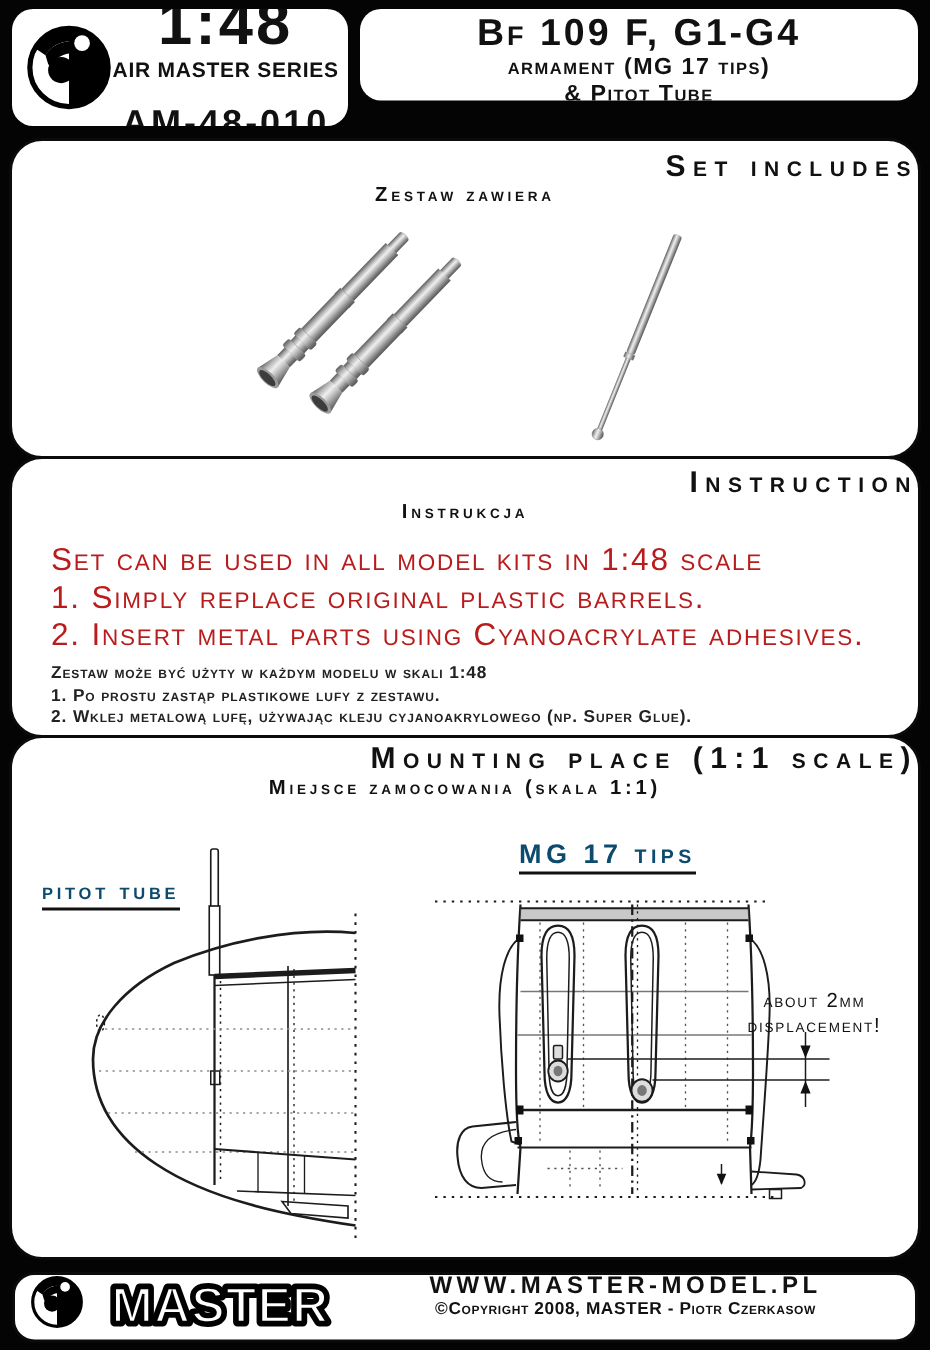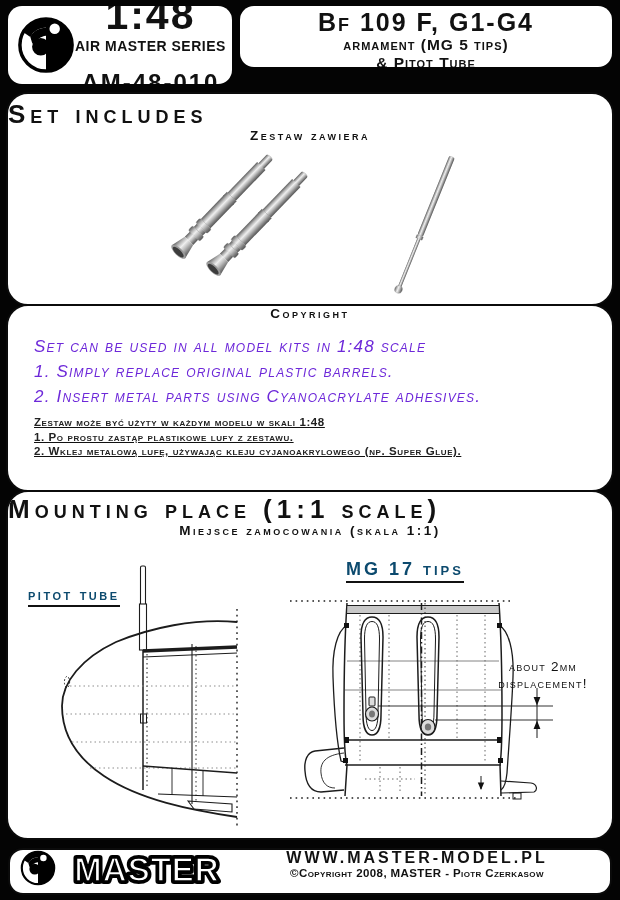--- a/index.html
+++ b/index.html
@@ -27,31 +27,31 @@
   .prod-t1 { font-size: 25px; font-weight: bold; letter-spacing: 2px; font-variant: small-caps; }
   .prod-t2 { font-size: 15.5px; font-weight: bold; letter-spacing: 1px; font-variant: small-caps; margin-top: 2px; }
   .hdr-rule { width: 280px; height: 0; border-top: 2px solid #111; margin: 4px auto 3px auto; }
   .prod-t3 { font-size: 12px; font-weight: bold; letter-spacing: 1.5px; font-variant: small-caps; }
 
   
   .p1 { left: 6px; top: 92px;  width: 608px; height: 214px; border-radius: 22px; }
   .p2 { left: 6px; top: 304px; width: 608px; height: 188px; border-radius: 22px; }
   .p3 { left: 6px; top: 490px; width: 608px; height: 350px; border-radius: 22px; }
 
-  .sec-title { font-size: 26px; font-weight: bold; letter-spacing: 5px; text-align: left; font-variant: small-caps; line-height: 1.05; }
+  .sec-title { font-size: 20px; font-weight: bold; letter-spacing: 5px; text-align: right; font-variant: small-caps; line-height: 1.05; }
   .sec-sub   { font-size: 13.5px; font-weight: bold; letter-spacing: 2.5px; text-align: center; font-variant: small-caps; }
   .p1 .sec-title { margin-top: 7px; }
   .p2 .sec-title { margin-top: 6px; }
   .p3 .sec-title { margin-top: 4px; }
 
   .parts-svg { position: absolute; left: 0; top: 0; }
 
   .en-block { margin: 13px 0 0 26px; }
-  .en-line { font-size: 17px; letter-spacing: 1.2px; font-variant: small-caps; line-height: 25px; color: #6d28d9; font-style: italic; }
-  .pl-block { margin: 6px 0 0 26px; text-decoration: underline; }
+  .en-line { font-size: 21px; letter-spacing: 1.2px; font-variant: small-caps; line-height: 25px; color: #b91c1c; }
+  .pl-block { margin: 6px 0 0 26px; }
   .pl-line { font-size: 11.5px; font-weight: bold; letter-spacing: 0.6px; font-variant: small-caps; line-height: 14.5px; color: #222; }
 
   .drw-label { position: absolute; font-weight: bold; font-variant: small-caps; color: #0c4a6e;
                border-bottom: 2px solid #111; padding-bottom: 1px; line-height: 1.1; white-space: nowrap; }
   .lbl-pitot { left: 20px; top: 94px; font-size: 16px; letter-spacing: 2.5px; }
   .lbl-mg17  { left: 338px; top: 68px; font-size: 18px; letter-spacing: 3px; }
 
   .wing-svg    { position: absolute; left: 12px;  top: 62px; }
   .cowling-svg { position: absolute; left: 277px; top: 101px; }
 
@@ -121,21 +121,21 @@
         <use href="#masterlogo"></use>
       </svg>
       <div class="brand-col">
         <div class="brand-scale">1:48</div>
         <div class="brand-series">AIR MASTER SERIES</div>
         <div class="brand-code">AM-48-010</div>
       </div>
     </div>
     <div class="hdr-box hdr-right">
       <div class="prod-t1">Bf 109 F, G1-G4</div>
-      <div class="prod-t2">armament (MG 5 tips)</div>
+      <div class="prod-t2">armament (MG 17 tips)</div>
       <div class="prod-t2">&amp; Pitot Tube</div>
       <div class="hdr-rule"></div>
       <div class="prod-t3">uzbrojenie i rurka pitota</div>
     </div>
   </header>
 
   <section class="panel p1">
     <svg class="parts-svg" width="603" height="209" viewBox="0 0 603 209">
       <g transform="translate(262,63) rotate(44) scale(0.89)">
         <use href="#mg17part"></use>
@@ -145,21 +145,22 @@
       </g>
       <g transform="translate(444,63) rotate(22) scale(0.85)">
         <use href="#pitotpart"></use>
       </g>
     </svg>
     <h2 class="sec-title">Set includes</h2>
     <div class="sec-sub">Zestaw zawiera</div>
   </section>
 
   <section class="panel p2">
-    <div class="sec-sub">Copyright</div>
+    <h2 class="sec-title">Instruction</h2>
+    <div class="sec-sub">Instrukcja</div>
     <div class="en-block">
       <div class="en-line">Set can be used in all model kits in 1:48 scale</div>
       <div class="en-line">1. Simply replace original plastic barrels.</div>
       <div class="en-line">2. Insert metal parts using Cyanoacrylate adhesives.</div>
     </div>
     <div class="pl-block">
       <div class="pl-line">Zestaw może być użyty w każdym modelu w skali 1:48</div>
       <div class="pl-line">1. Po prostu zastąp plastikowe lufy z zestawu.</div>
       <div class="pl-line">2. Wklej metalową lufę, używając kleju cyjanoakrylowego (np. Super Glue).</div>
     </div>

